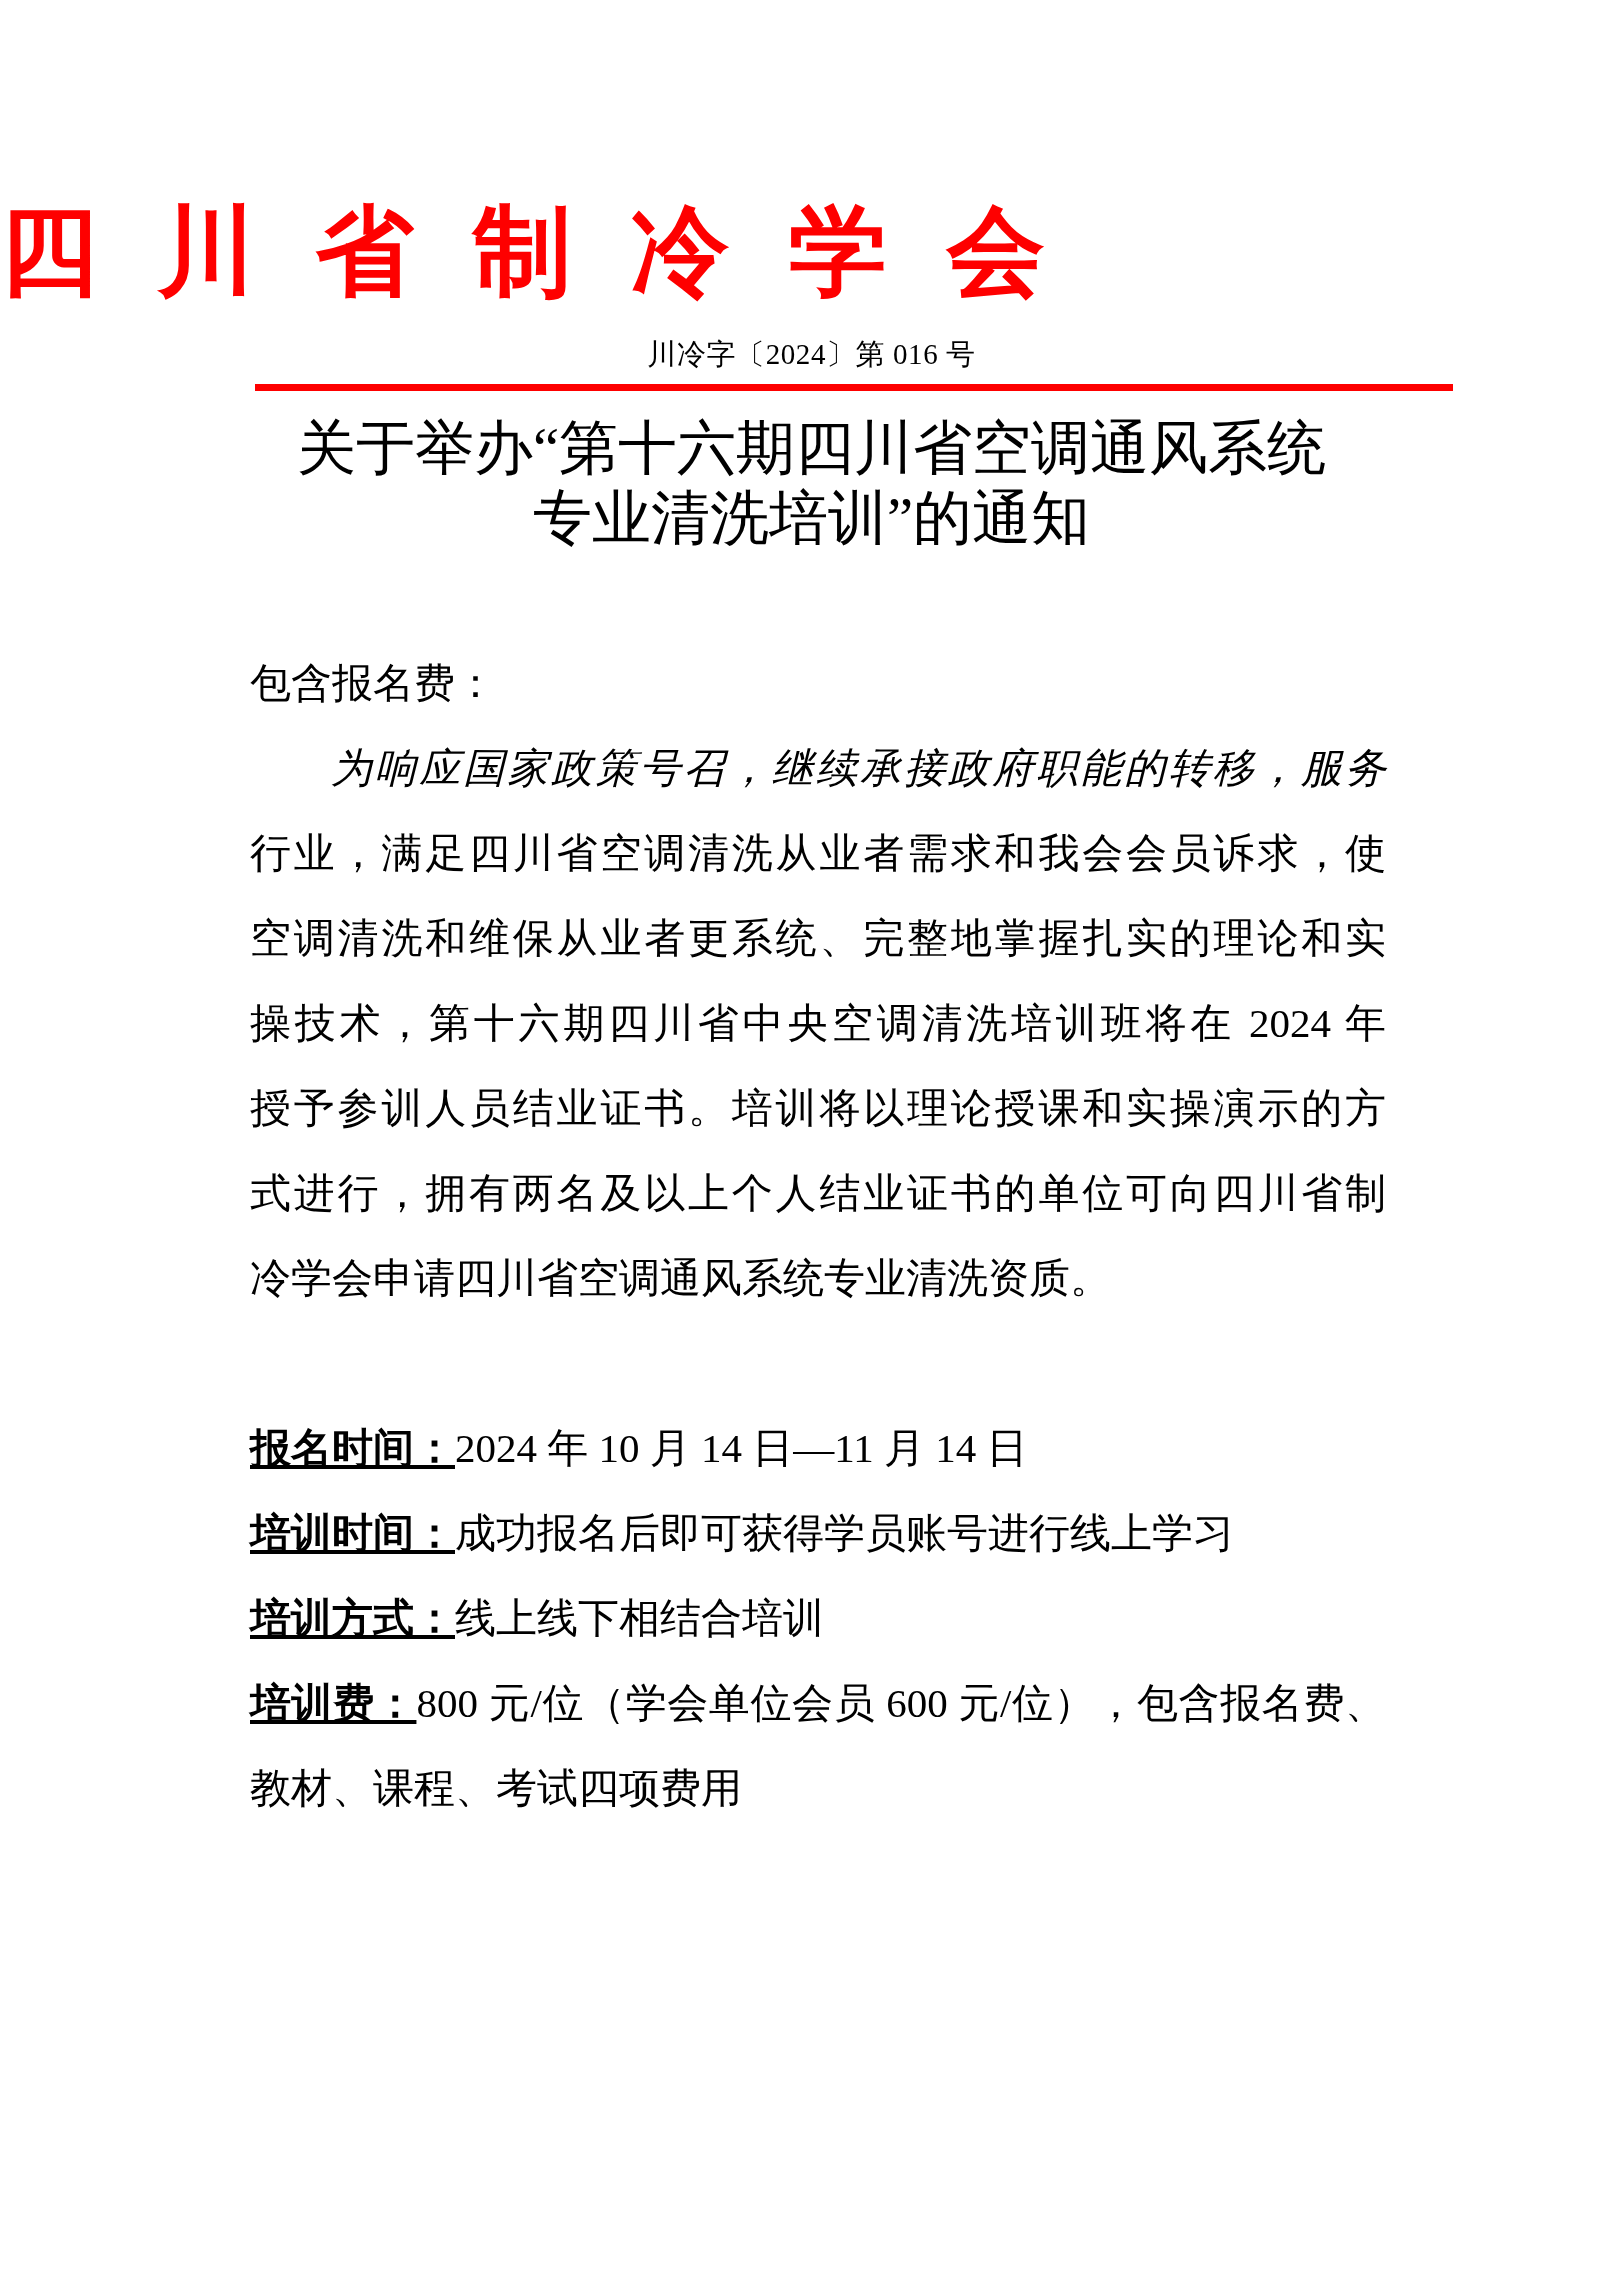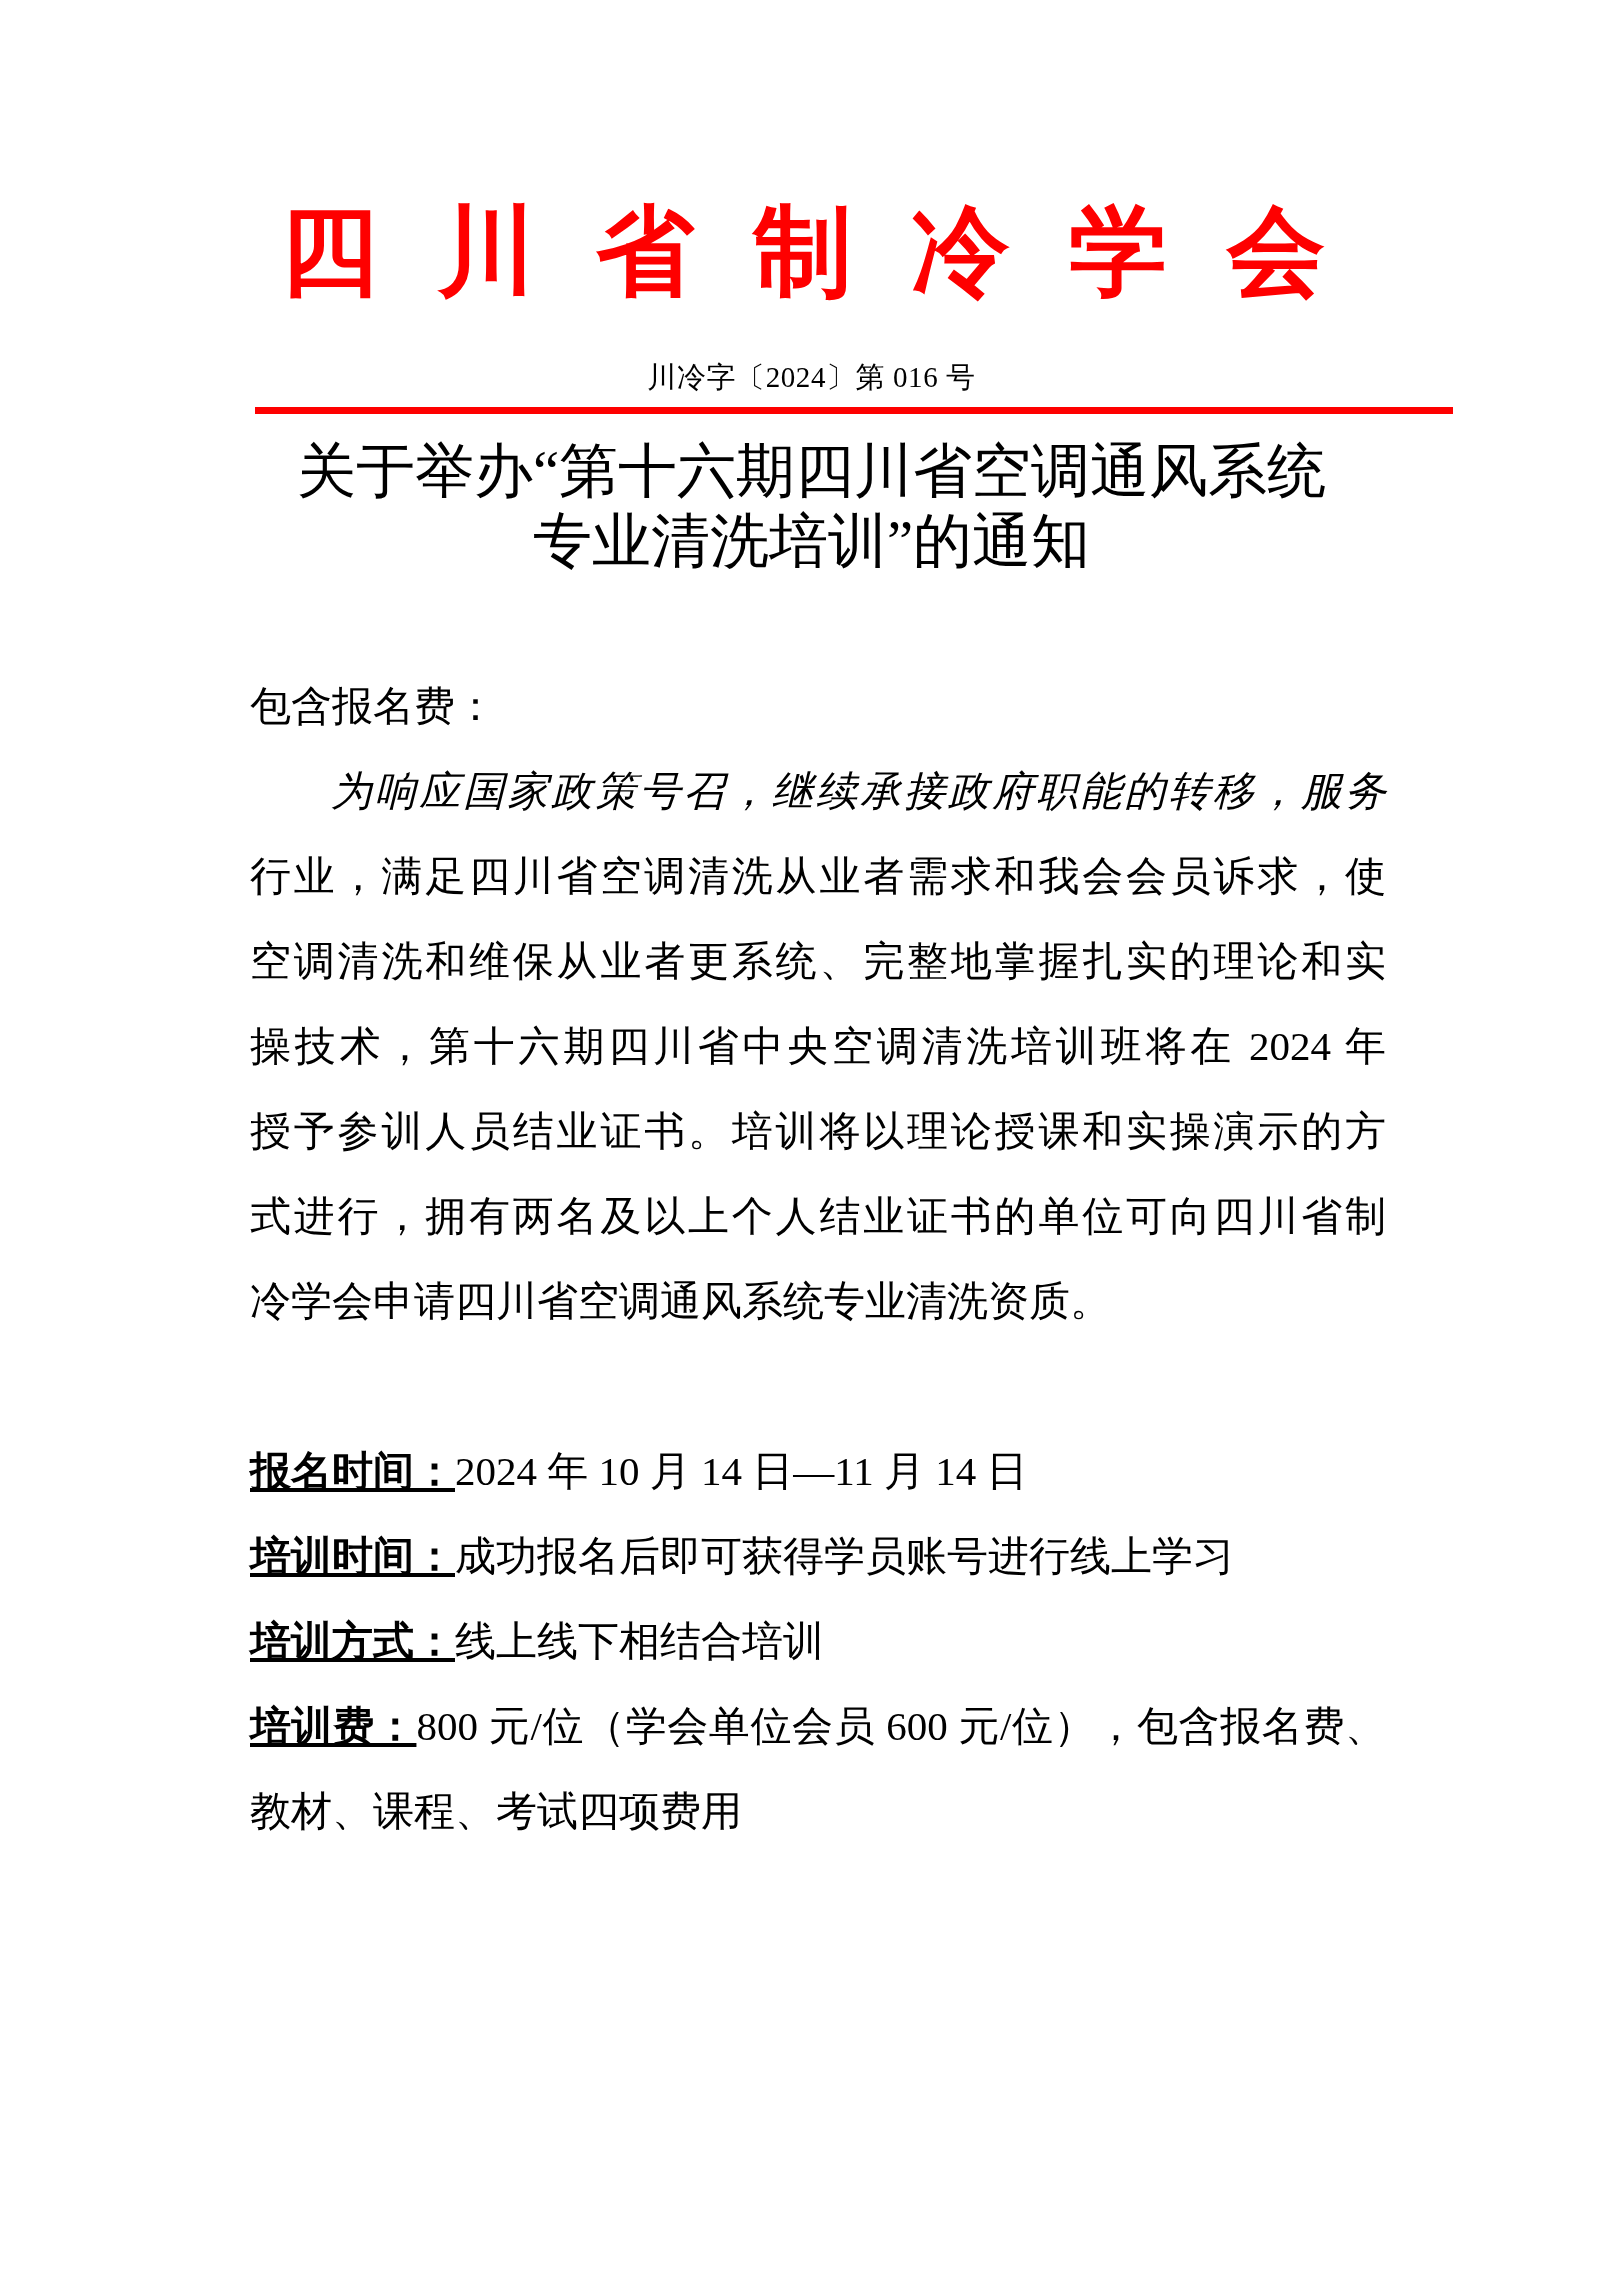--- a/index.html
+++ b/index.html
@@ -10,30 +10,30 @@
     height: 2295px;
     background: #ffffff;
     overflow: hidden;
     box-sizing: border-box;
     padding-top: 203px;
     font-family: "Liberation Serif", "DejaVu Serif", serif;
     color: #000000;
   }
   .org-title {
     margin: 0;
-    text-align: center;
+    text-align: left;
     color: var(--accent-red, #fe0000);
     font-size: 98px;
     line-height: 98px;
     font-weight: bold;
     letter-spacing: 0.18em;
     white-space: nowrap;
   }
   .doc-number {
-    margin-top: 62px;
+    margin-top: 39px;
     text-align: center;
     font-size: 29px;
     line-height: 29px;
     letter-spacing: 0.02em;
   }
   .red-rule {
     margin-top: 15px;
     margin-left: 255px;
     width: 1198px;
     height: 7.2px;

